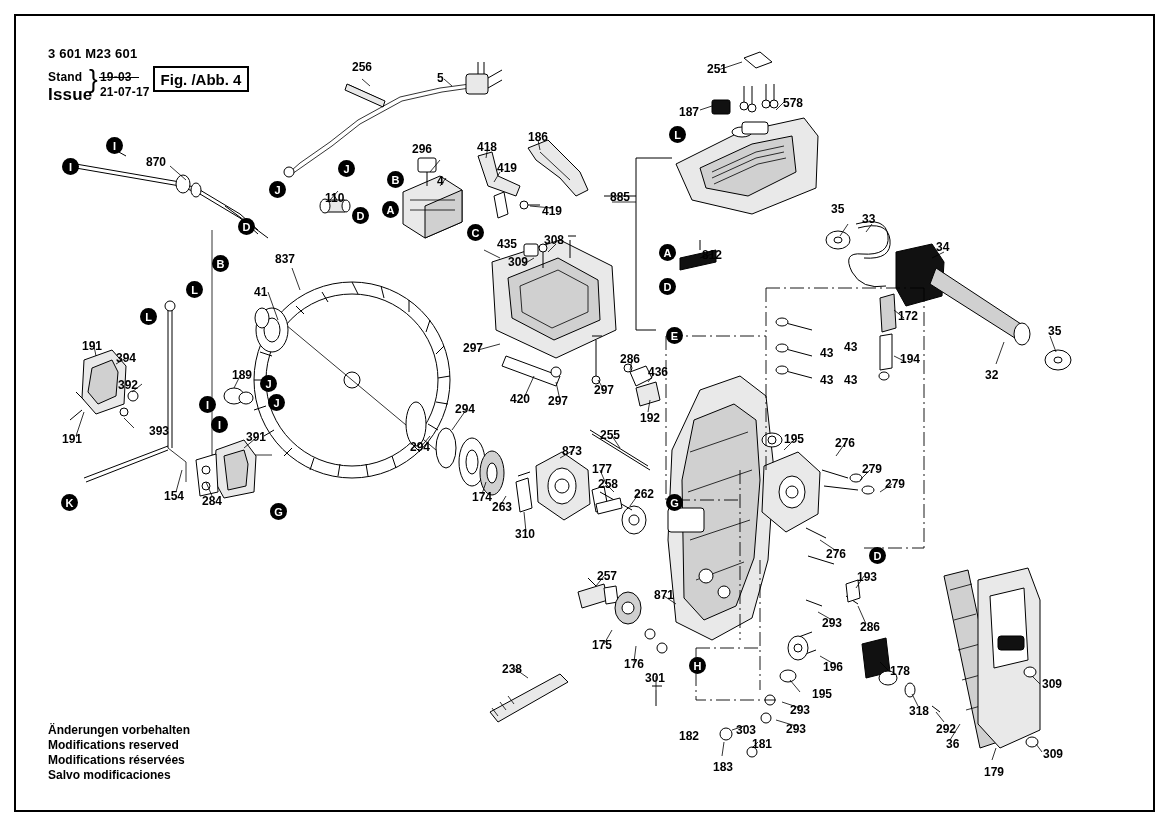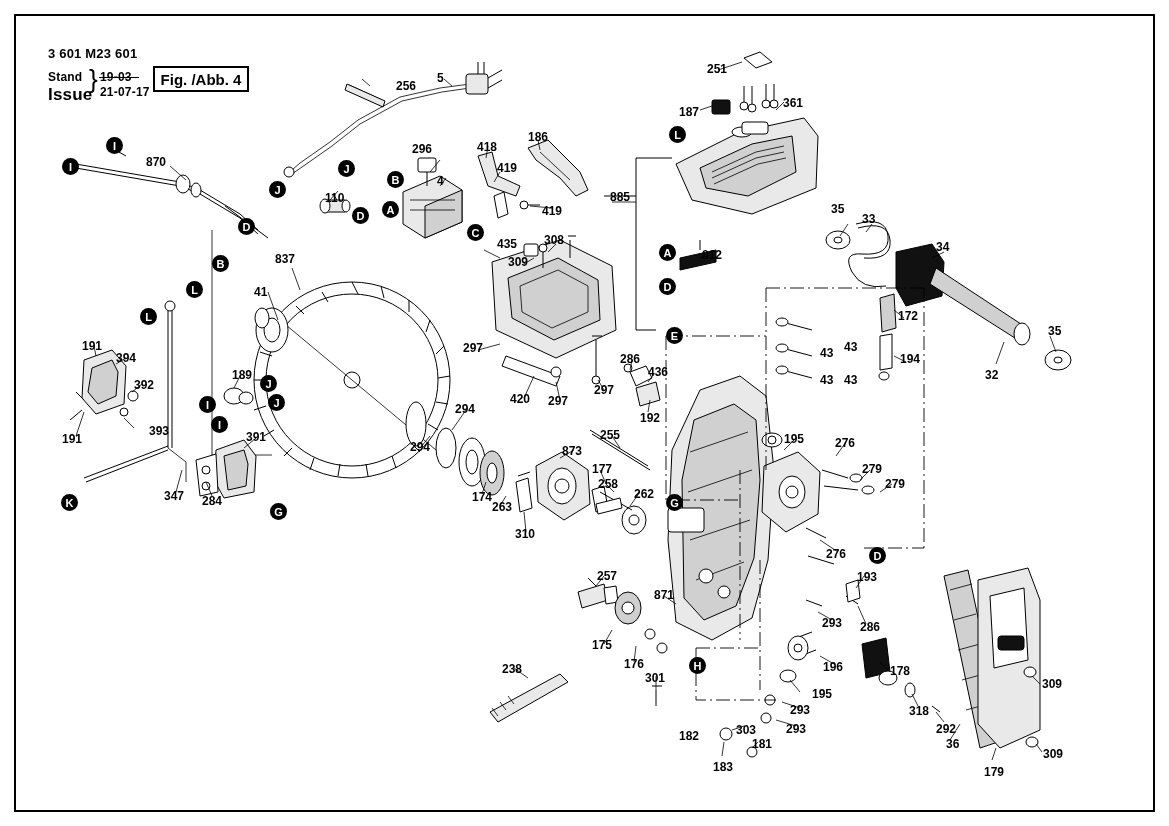--- a/index.html
+++ b/index.html
@@ -356,25 +356,25 @@
       <path d="M718 70 L742 62"></path>
       <path d="M700 110 L712 106"></path>
       <path d="M784 102 L776 110"></path>
       <path d="M362 79 L370 86"></path>
       <path d="M444 79 L452 86"></path>
       <path d="M712 254 L700 258"></path>
     </g>
   </svg>
 
   <div id="callout-layer">
-      <div class="lbl" style="left: 352px; top: 79px; margin-left: 44px;">256</div>
+      <div class="lbl" style="left: 352px; top: 60px;">256</div>
       <div class="lbl" style="left: 437px; top: 71px;">5</div>
       <div class="lbl" style="left: 707px; top: 62px;">251</div>
       <div class="lbl" style="left: 679px; top: 105px;">187</div>
-      <div class="lbl" style="left: 783px; top: 96px;">361</div>
+      <div class="lbl" style="left: 783px; top: 96px;">578</div>
       <div class="lbl" style="left: 146px; top: 155px;">870</div>
       <div class="lbl" style="left: 412px; top: 142px;">296</div>
       <div class="lbl" style="left: 477px; top: 140px;">418</div>
       <div class="lbl" style="left: 528px; top: 130px;">186</div>
       <div class="lbl" style="left: 497px; top: 161px;">419</div>
       <div class="lbl" style="left: 542px; top: 204px;">419</div>
       <div class="lbl" style="left: 437px; top: 174px;">4</div>
       <div class="lbl" style="left: 325px; top: 191px;">110</div>
       <div class="lbl" style="left: 610px; top: 190px;">885</div>
       <div class="lbl" style="left: 831px; top: 202px;">35</div>
@@ -396,40 +396,40 @@
       <div class="lbl" style="left: 844px; top: 340px;">43</div>
       <div class="lbl" style="left: 820px; top: 373px;">43</div>
       <div class="lbl" style="left: 844px; top: 373px;">43</div>
       <div class="lbl" style="left: 900px; top: 352px;">194</div>
       <div class="lbl" style="left: 594px; top: 383px;">297</div>
       <div class="lbl" style="left: 548px; top: 394px;">297</div>
       <div class="lbl" style="left: 510px; top: 392px;">420</div>
       <div class="lbl" style="left: 640px; top: 411px;">192</div>
       <div class="lbl" style="left: 82px; top: 339px;">191</div>
       <div class="lbl" style="left: 116px; top: 351px;">394</div>
-      <div class="lbl" style="left: 134px; top: 378px;">392</div>
+      <div class="lbl" style="left: 118px; top: 378px;">392</div>
       <div class="lbl" style="left: 232px; top: 368px;">189</div>
       <div class="lbl" style="left: 124px; top: 424px; margin-left: 25px;">393</div>
       <div class="lbl" style="left: 62px; top: 432px;">191</div>
       <div class="lbl" style="left: 246px; top: 430px;">391</div>
       <div class="lbl" style="left: 455px; top: 402px;">294</div>
       <div class="lbl" style="left: 410px; top: 440px;">294</div>
       <div class="lbl" style="left: 600px; top: 428px;">255</div>
       <div class="lbl" style="left: 784px; top: 432px;">195</div>
       <div class="lbl" style="left: 835px; top: 436px;">276</div>
       <div class="lbl" style="left: 862px; top: 462px;">279</div>
       <div class="lbl" style="left: 885px; top: 477px;">279</div>
       <div class="lbl" style="left: 562px; top: 444px;">873</div>
       <div class="lbl" style="left: 592px; top: 462px;">177</div>
       <div class="lbl" style="left: 598px; top: 477px;">258</div>
       <div class="lbl" style="left: 634px; top: 487px;">262</div>
       <div class="lbl" style="left: 472px; top: 490px;">174</div>
       <div class="lbl" style="left: 492px; top: 500px;">263</div>
       <div class="lbl" style="left: 515px; top: 527px;">310</div>
-      <div class="lbl" style="left: 164px; top: 489px;">347</div>
+      <div class="lbl" style="left: 164px; top: 489px;">154</div>
       <div class="lbl" style="left: 202px; top: 494px;">284</div>
       <div class="lbl" style="left: 826px; top: 547px;">276</div>
       <div class="lbl" style="left: 857px; top: 570px;">193</div>
       <div class="lbl" style="left: 597px; top: 569px;">257</div>
       <div class="lbl" style="left: 654px; top: 588px;">871</div>
       <div class="lbl" style="left: 822px; top: 616px;">293</div>
       <div class="lbl" style="left: 860px; top: 620px;">286</div>
       <div class="lbl" style="left: 592px; top: 638px; text-align: center;">175</div>
       <div class="lbl" style="left: 624px; top: 657px;">176</div>
       <div class="lbl" style="left: 823px; top: 660px;">196</div>
@@ -471,13 +471,19 @@
       <div class="blt" style="left: 199px; top: 396px;">I</div>
       <div class="blt" style="left: 211px; top: 416px;">I</div>
       <div class="blt" style="left: 666px; top: 327px;">E</div>
       <div class="blt" style="left: 270px; top: 503px;">G</div>
       <div class="blt" style="left: 666px; top: 494px;">G</div>
       <div class="blt" style="left: 61px; top: 494px;">K</div>
       <div class="blt" style="left: 869px; top: 547px;">D</div>
       <div class="blt" style="left: 689px; top: 657px;">H</div>
     </div>
 
+  <div id="footer">
+    <div>Änderungen vorbehalten</div>
+    <div>Modifications reserved</div>
+    <div>Modifications réservées</div>
+    <div>Salvo modificaciones</div>
+  </div>
 </div>
 
 </body></html>

